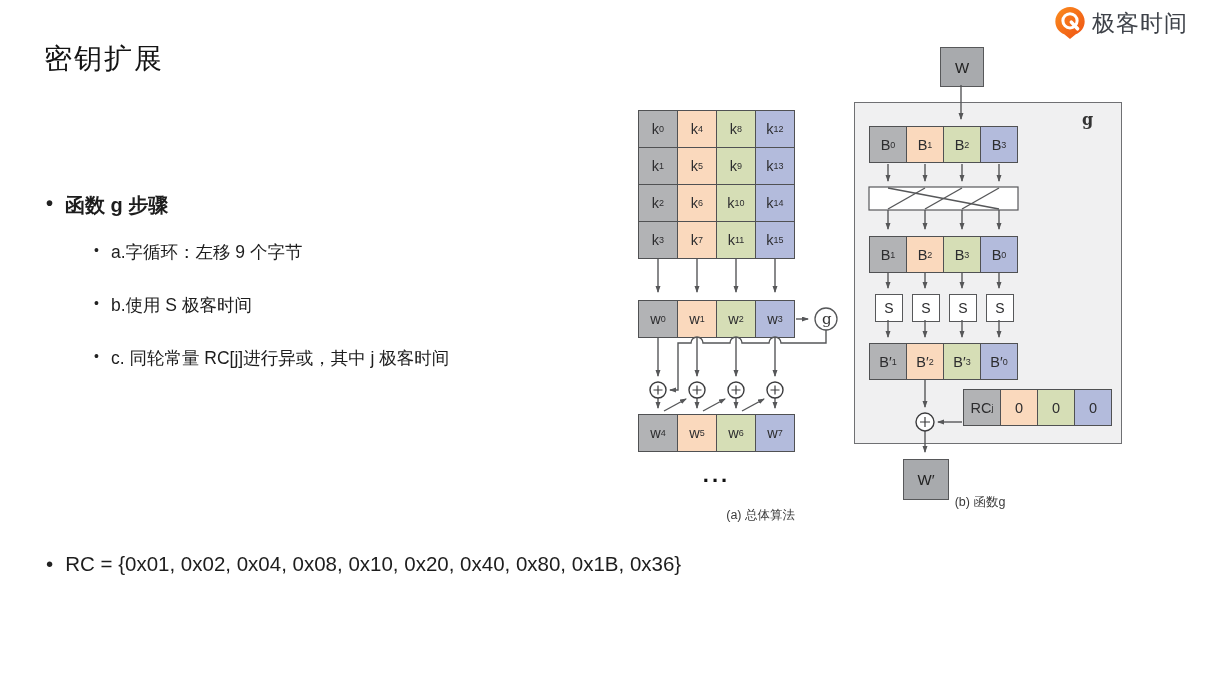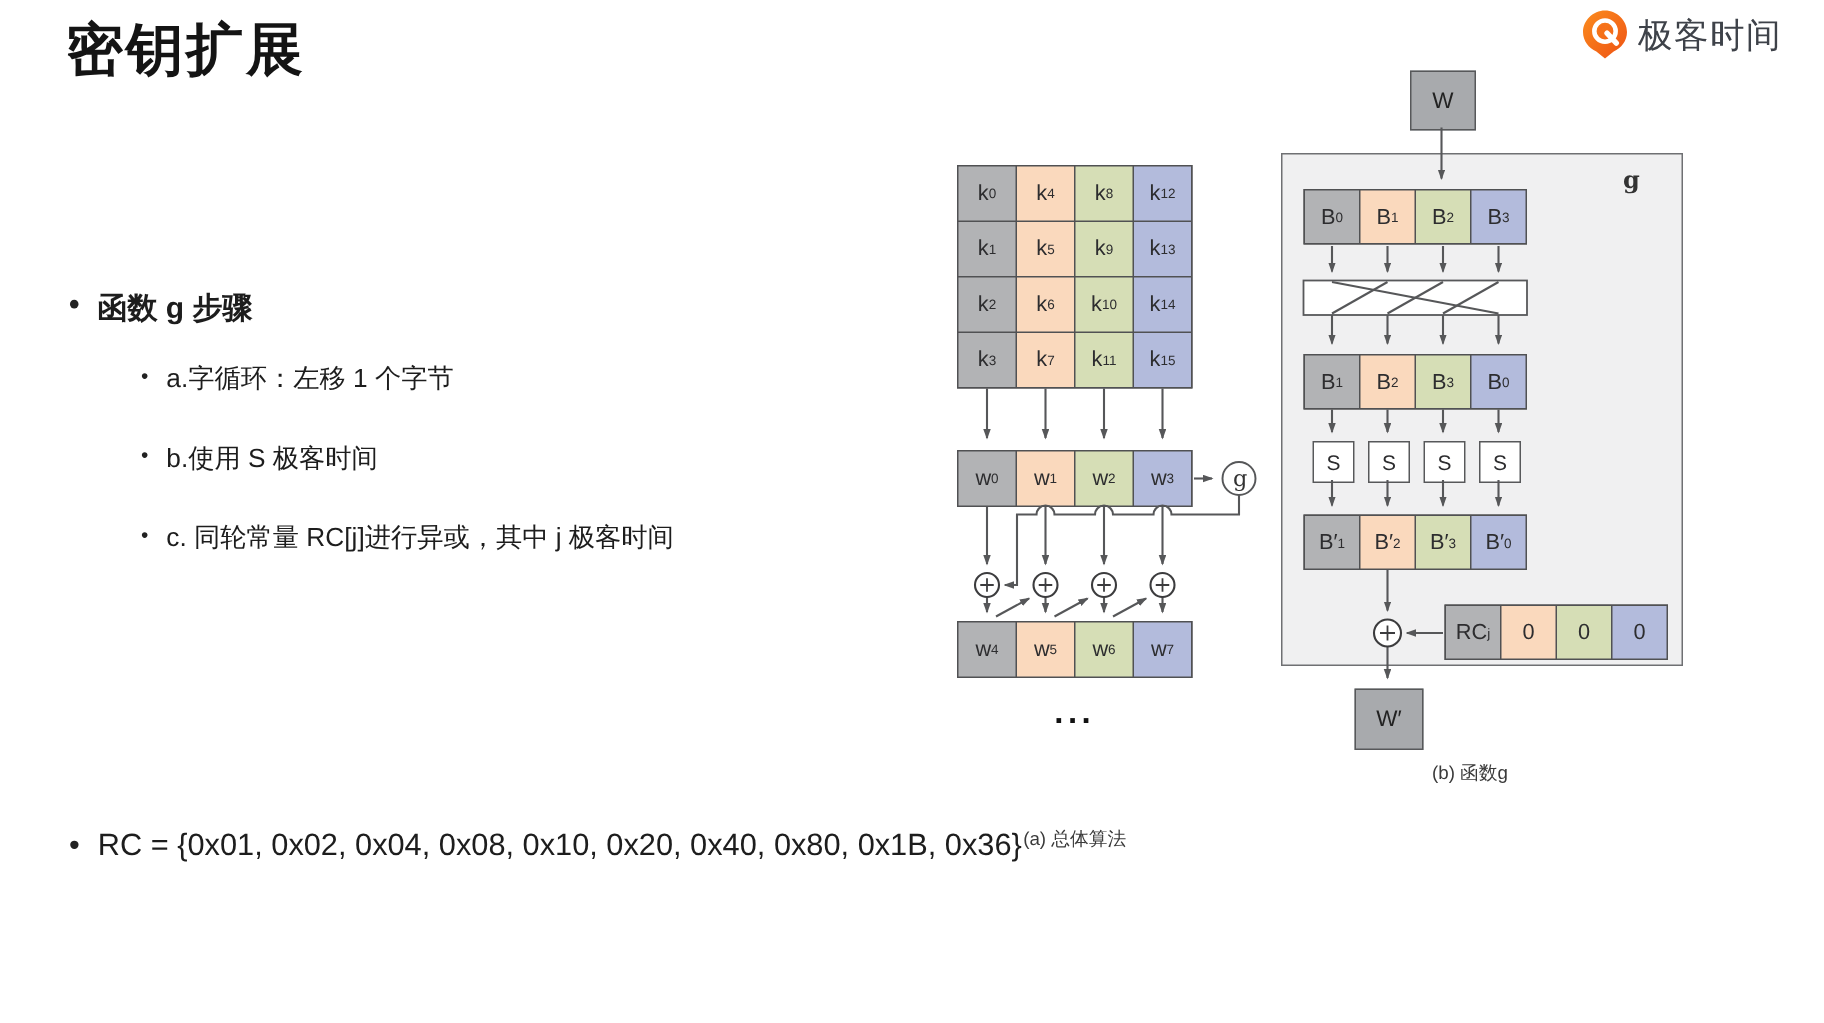--- a/index.html
+++ b/index.html
@@ -6,55 +6,55 @@
   body{
     width:1216px;height:682px;position:relative;background:#ffffff;
     font-family:"Liberation Sans", sans-serif;color:#1d1d1d;overflow:hidden;
   }
 
   
   .logo{position:absolute;top:6px;right:28px;display:flex;align-items:center;gap:6px;}
   .logo-text{font-size:23px;font-weight:400;color:#3e4249;letter-spacing:1px;}
 
   
-  .title{position:absolute;left:44px;top:8px;font-size:38px;font-weight:700;color:#141414;letter-spacing:2px;}
+  .title{position:absolute;left:44px;top:40px;font-size:28px;font-weight:400;color:#141414;letter-spacing:2px;}
   .bullet-line{position:absolute;display:flex;align-items:flex-start;}
   .dot{margin-right:12px;color:#222;}
   .h-bullet{left:46px;top:192px;font-size:20px;font-weight:600;}
   .sub-bullet{left:94px;font-size:17.5px;font-weight:400;}
   .sub-bullet .dot{font-size:14px;margin-top:2px;}
   .rc-bullet{left:46px;top:552px;font-size:20.5px;font-weight:400;}
 
   
   .cellgrid{position:absolute;display:grid;gap:1px;background:#505153;border:1px solid #505153;}
   .kgrid{left:638px;top:110px;grid-template-columns:repeat(4,38px);grid-auto-rows:36px;}
   .wrow1{left:638px;top:300px;grid-template-columns:repeat(4,38px);grid-auto-rows:36px;}
   .wrow2{left:638px;top:414px;grid-template-columns:repeat(4,38px);grid-auto-rows:36px;}
   .brow1{left:869px;top:126px;grid-template-columns:repeat(4,36px);grid-auto-rows:35px;}
   .brow2{left:869px;top:236px;grid-template-columns:repeat(4,36px);grid-auto-rows:35px;}
   .brow3{left:869px;top:343px;grid-template-columns:repeat(4,36px);grid-auto-rows:35px;}
-  .rcrow{left:963px;top:403px;grid-template-columns:repeat(4,36px);grid-auto-rows:35px;}
+  .rcrow{left:963px;top:389px;grid-template-columns:repeat(4,36px);grid-auto-rows:35px;}
   .cell{display:flex;align-items:center;justify-content:center;color:#2d2d2f;font-size:14.5px;}
   .cell sub{font-size:9px;line-height:0;}
   .c-gray{background:#b2b3b5;}
   .c-peach{background:#fad9bd;}
   .c-green{background:#d6deb6;}
   .c-blue{background:#b3bbdc;}
 
   .gbox{position:absolute;left:854px;top:102px;width:266px;height:340px;background:#f0f0f1;border:1px solid #6f7073;}
   .gbox-label{position:absolute;left:1082px;top:110px;font-family:"DejaVu Serif",serif;font-weight:700;font-size:16px;color:#333;}
   .iobox{position:absolute;background:#a8aaad;border:1px solid #57585a;display:flex;align-items:center;justify-content:center;font-size:15px;color:#222;}
   .wbox{left:940px;top:47px;width:42px;height:38px;}
   .wpbox{left:903px;top:459px;width:44px;height:39px;}
   .sbox{position:absolute;width:26px;height:26px;top:294px;background:#fff;border:1px solid #57585a;display:flex;align-items:center;justify-content:center;font-size:14px;color:#2d2d2f;}
 
   .ellipsis{position:absolute;left:638px;top:462px;width:157px;text-align:center;font-size:22px;font-weight:700;letter-spacing:3px;color:#111;}
   .caption{position:absolute;font-size:12.5px;color:#3a3a3a;}
-  .cap-a{left:638px;top:507px;width:157px;text-align:center;margin-top:44px;}
-  .cap-b{left:870px;top:507px;width:220px;text-align:center;}
+  .cap-a{left:638px;top:507px;width:157px;text-align:right;}
+  .cap-b{left:870px;top:494px;width:220px;text-align:center;}
 
   svg.overlay{position:absolute;left:0;top:0;pointer-events:none;}
   .ln{stroke:#565759;stroke-width:1.4;fill:none;}
   .xr{fill:#fff;stroke:#3c3c3e;stroke-width:1.4;}
   .plus{stroke:#3c3c3e;stroke-width:1.2;}
   .gcircle{fill:#fff;stroke:#565759;stroke-width:1.3;}
   .gtext{font-family:"DejaVu Serif",serif;font-size:15px;fill:#333;}
 </style>
 </head>
 <body>
@@ -78,21 +78,21 @@
 </div>
 
 <div class="title">密钥扩展</div>
 
 <div class="bullet-line h-bullet">
   <span class="dot">•</span>
   <span>函数 g 步骤</span>
 </div>
 <div class="bullet-line sub-bullet" style="top:240px;">
   <span class="dot">•</span>
-  <span>a.字循环：左移 1 个字节</span>
+  <span>a.字循环：左移 9 个字节</span>
 </div>
 <div class="bullet-line sub-bullet" style="top:293px;">
   <span class="dot">•</span>
   <span>b.使用 S 极客时间</span>
 </div>
 <div class="bullet-line sub-bullet" style="top:346px;">
   <span class="dot">•</span>
   <span>c. 同轮常量 RC[j]进行异或，其中 j 极客时间</span>
 </div>
 <div class="bullet-line rc-bullet">

